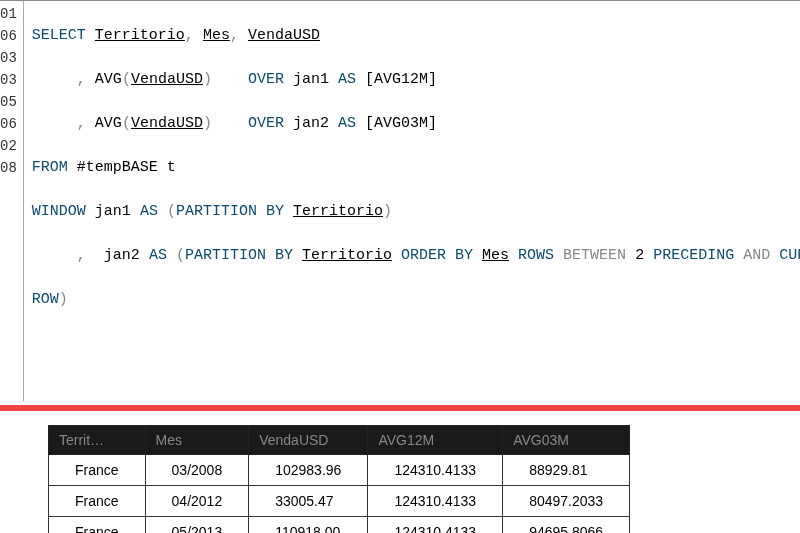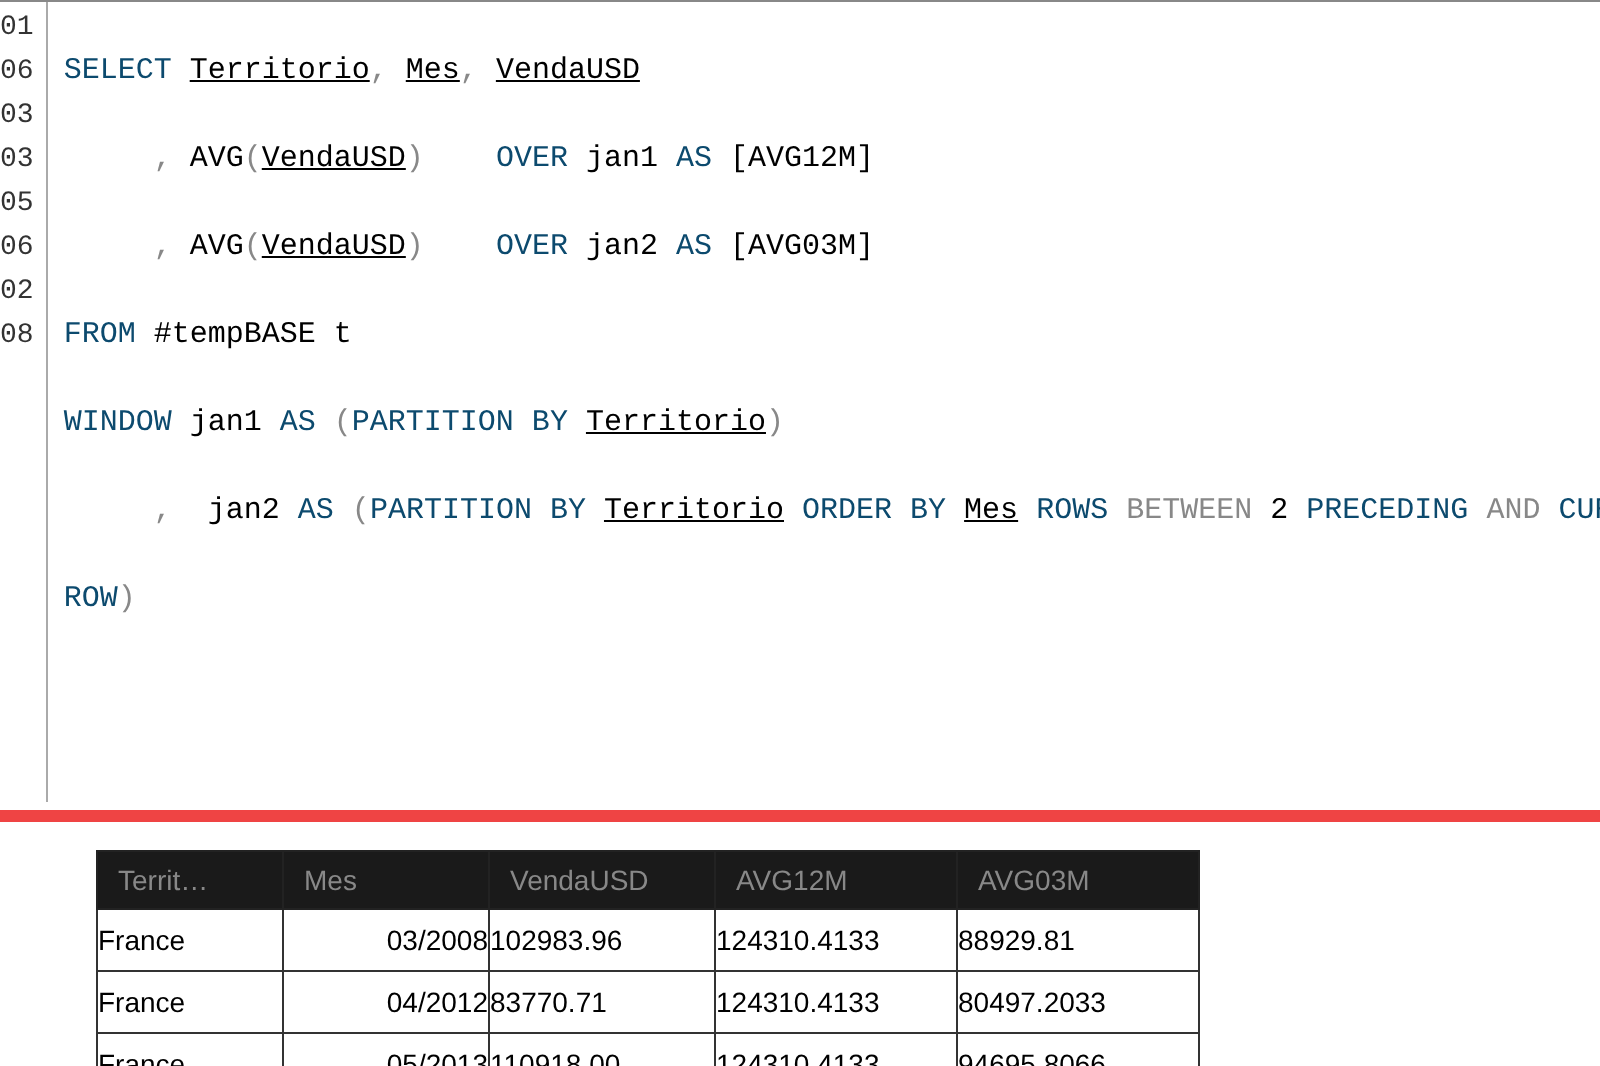--- a/index.html
+++ b/index.html
@@ -52,21 +52,21 @@
   th {
     background: #1a1a1a;
     color: #888;
     text-align: left;
     font-weight: normal;
     padding: 6px 10px;
     border: 1px solid #222;
   }
   td {
     border: 1px solid #333;
-    padding: 7px 0;
+    padding: 7px 26px;
     text-align: left;
   }
   td.num { text-align: right; }
 </style>
 </head>
 <body>
 
 <div class="code-area">
   <div class="gutter">
     <div>01</div>
@@ -105,21 +105,21 @@
     <tr>
           <td>France</td>
           <td class="num">03/2008</td>
           <td>102983.96</td>
           <td>124310.4133</td>
           <td>88929.81</td>
         </tr>
         <tr>
           <td>France</td>
           <td class="num">04/2012</td>
-          <td>83770.71</td>
+          <td>33005.47</td>
           <td>124310.4133</td>
           <td>80497.2033</td>
         </tr>
         <tr>
           <td>France</td>
           <td class="num">05/2013</td>
           <td>110918.00</td>
           <td>124310.4133</td>
           <td>94695.8066</td>
         </tr>

